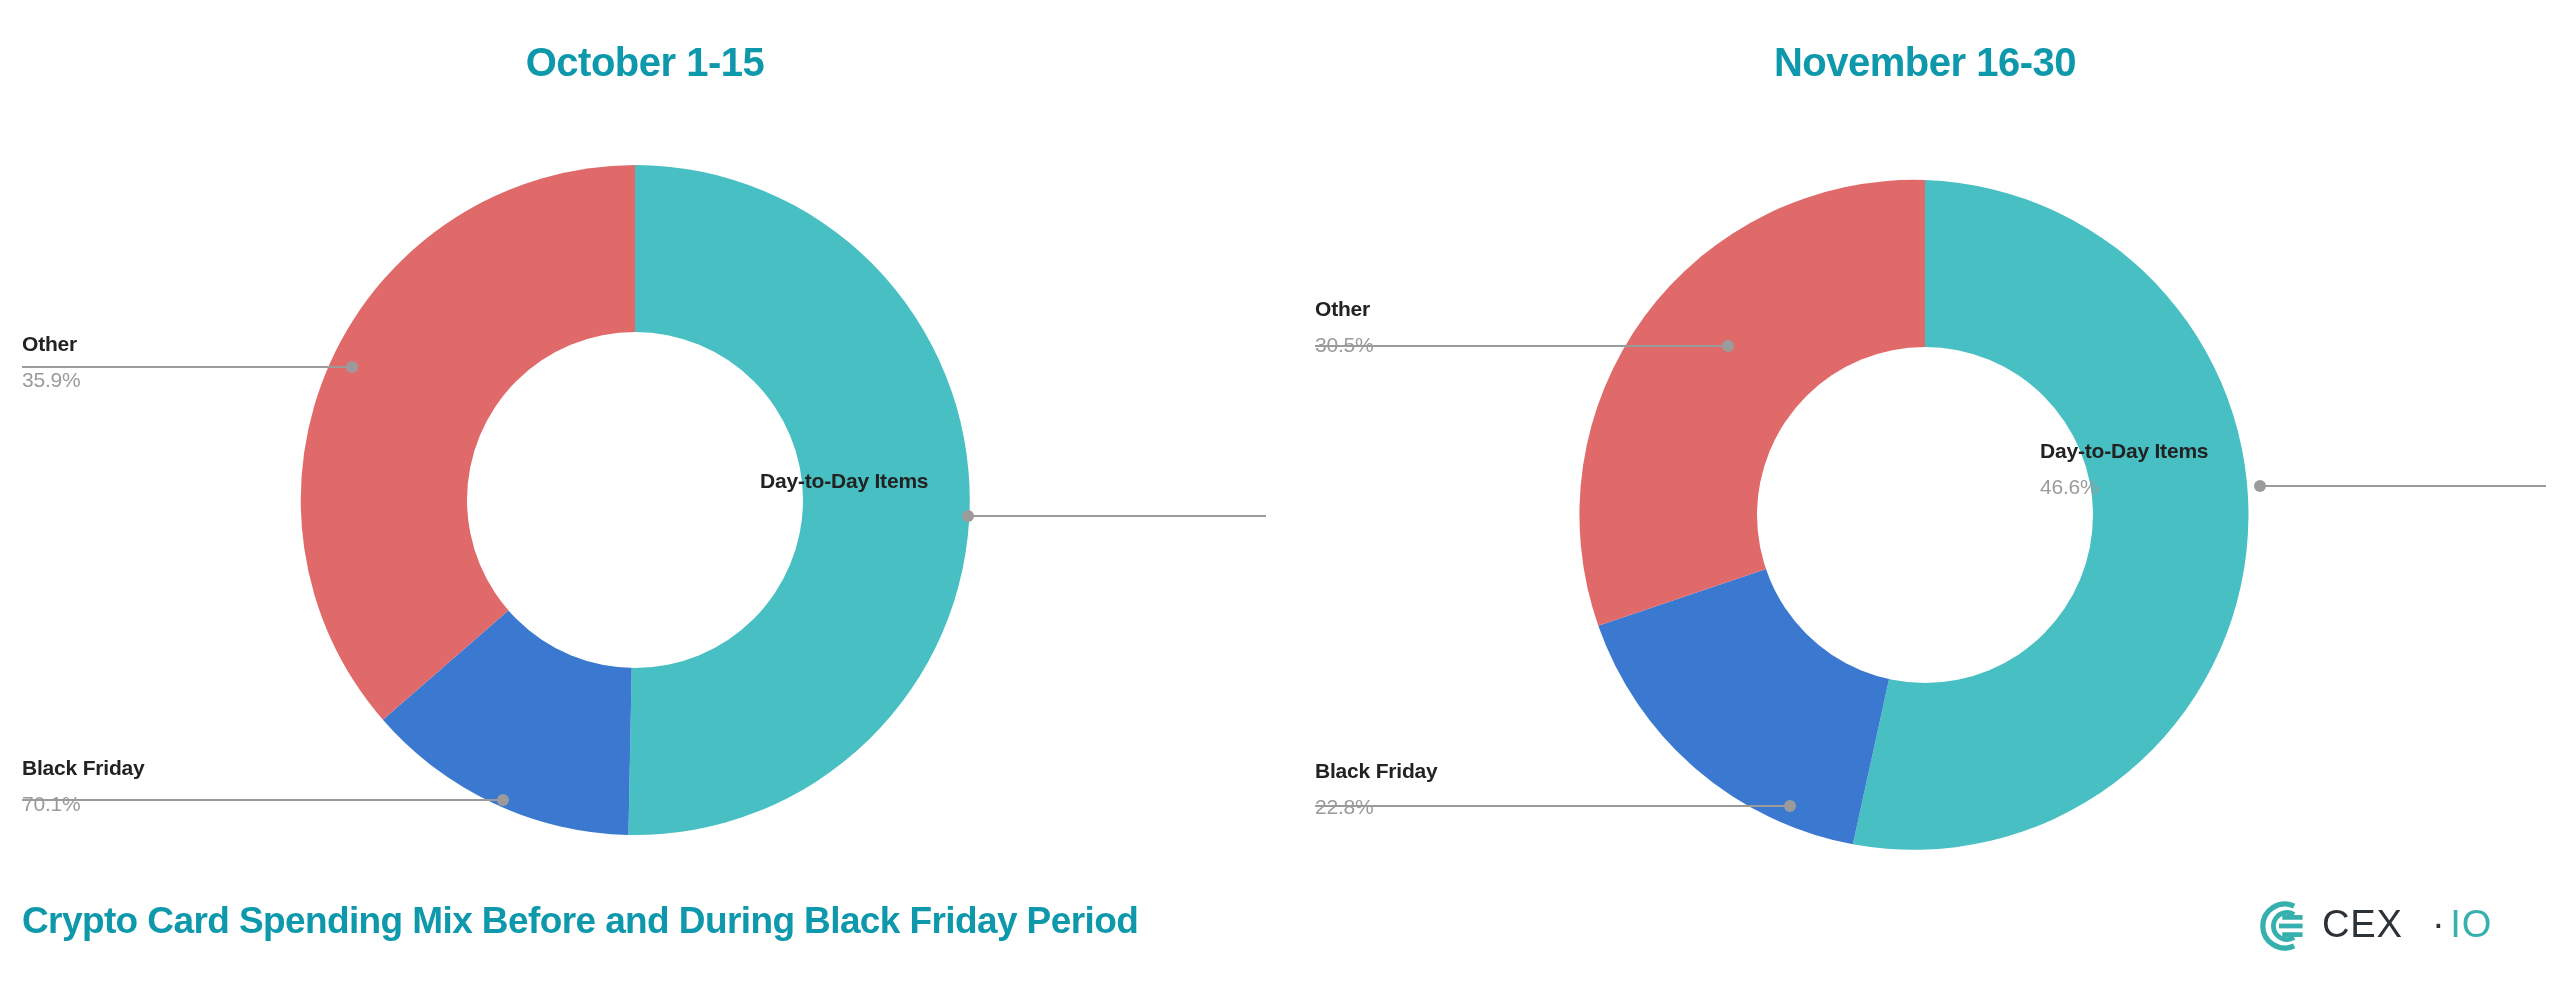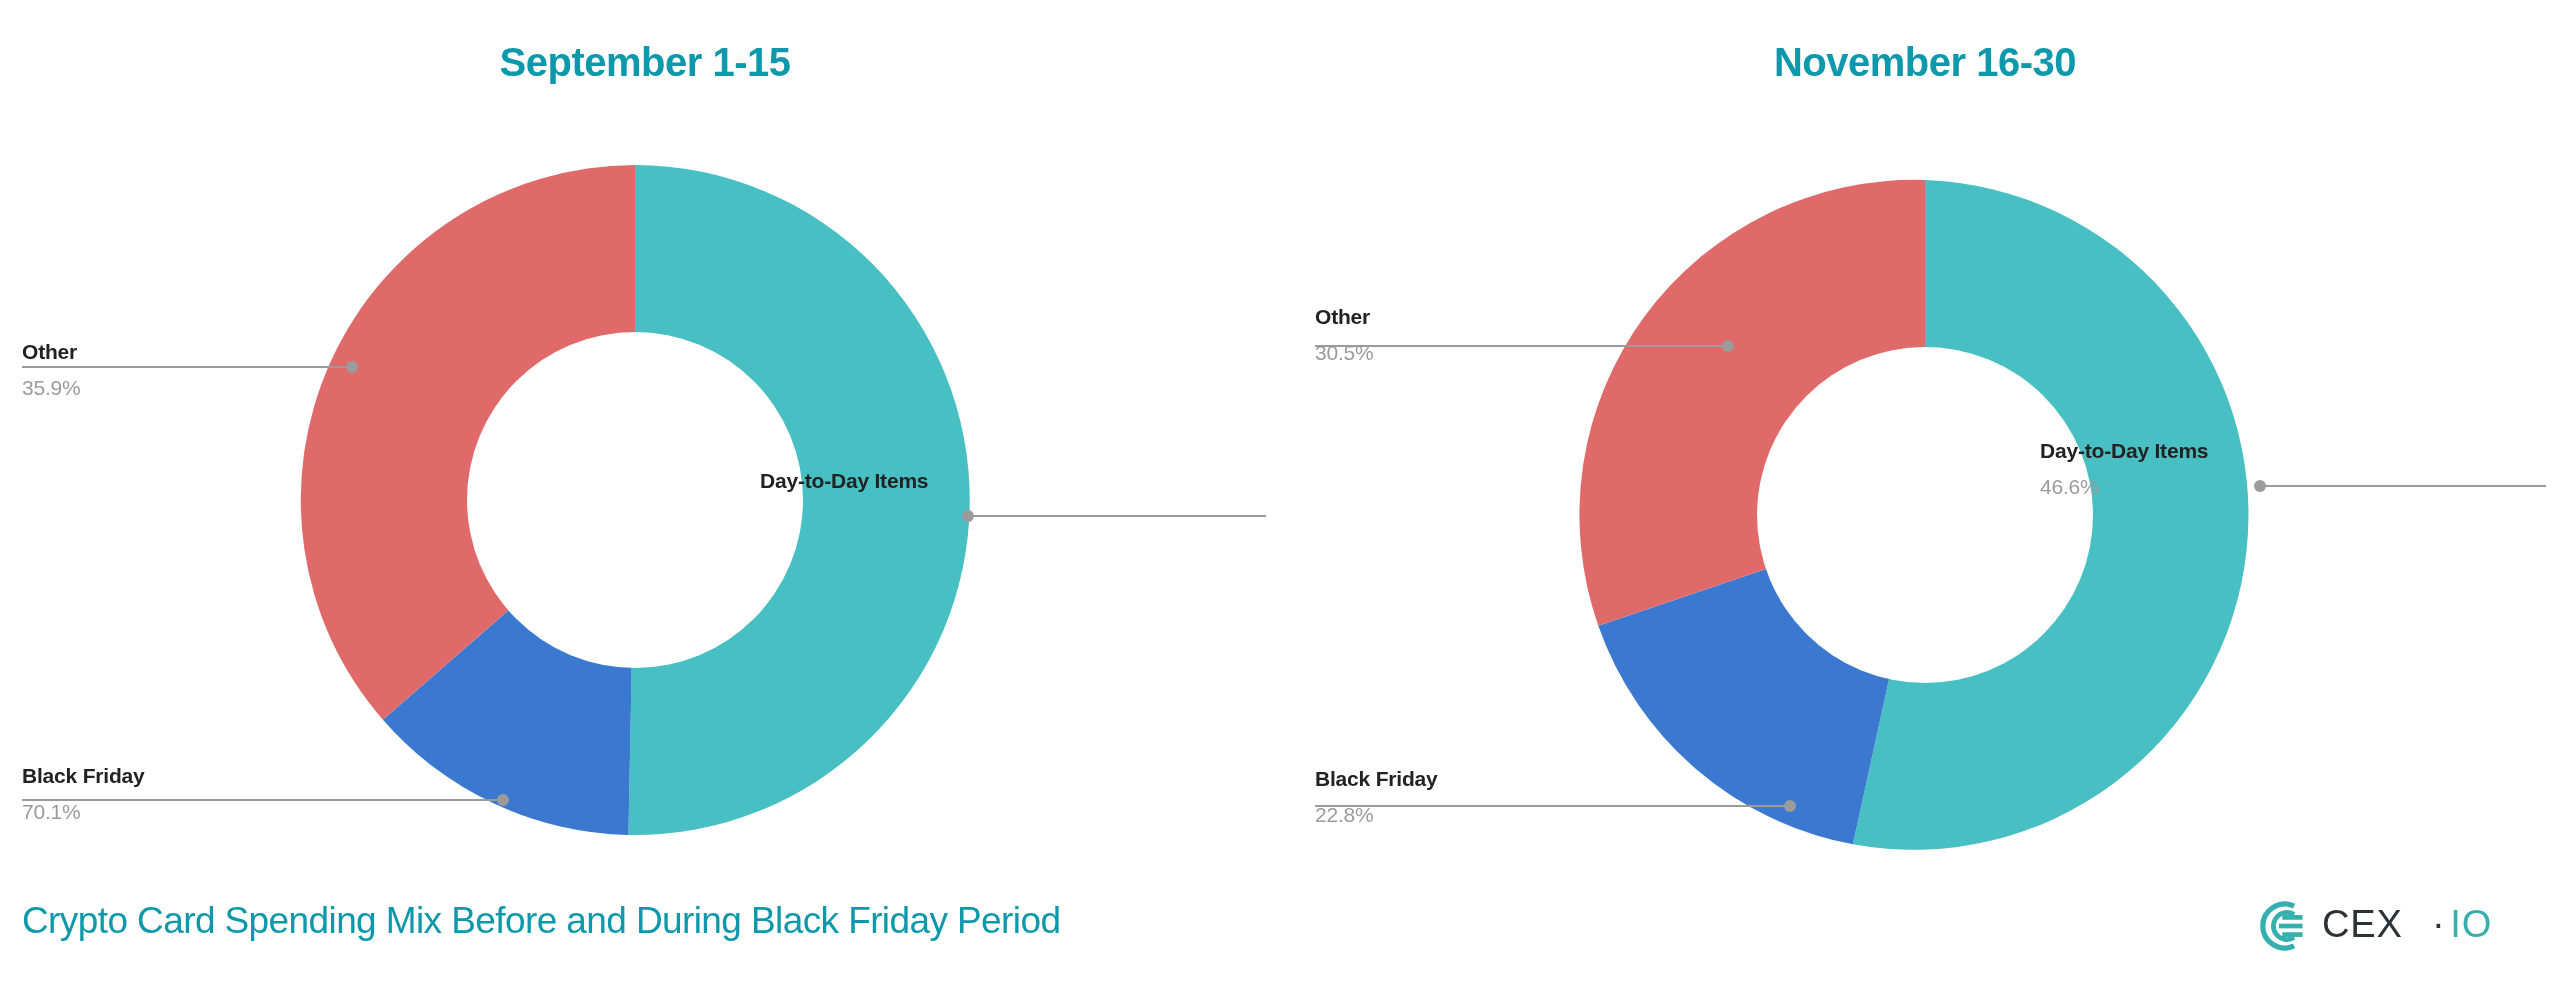--- a/index.html
+++ b/index.html
@@ -60,40 +60,40 @@
     padding-bottom: 7px;
   }
   .callout .pct {
     display: block;
     font-size: 21px;
     font-weight: 400;
     color: #9b9b9b;
     letter-spacing: -0.2px;
     padding-top: 8px;
   }
-  .callout.align-left  { text-align: left; margin-top: 8px; }
+  .callout.align-left  { text-align: left; }
   .callout.align-right { text-align: left; }
 
   
   #co-l-other      { left: 22px;  top: 333px; }
   #co-l-blackfri   { left: 22px;  top: 757px; }
   #co-l-daytoday   { left: 760px; top: 470px; width: 488px; }
 
   
   #co-r-other      { left: 1315px; top: 298px; }
   #co-r-blackfri   { left: 1315px; top: 760px; }
   #co-r-daytoday   { left: 2040px; top: 440px; width: 508px; }
 
   
   #caption {
     position: absolute;
     left: 22px;
     top: 900px;
     font-size: 37px;
-    font-weight: 400;
+    font-weight: 700;
     letter-spacing: -0.6px;
     color: #0E98AB;
     white-space: nowrap;
   }
 
   
   #logo {
     position: absolute;
     right: 18px;
     top: 895px;
@@ -104,21 +104,21 @@
     text-decoration: underline;
   }
   #logo .mark { width: 54px; height: 54px; display: block; }
   #logo .wordmark { height: 44px; display: block; }
 </style>
 </head>
 <body>
 
 <div class="stage">
 
-  <div class="panel-title" id="title-left">September 1-15</div>
+  <div class="panel-title" id="title-left">October 1-15</div>
 
   <div class="panel-title" id="title-right">November 16-30</div>
 
   <div class="donut-wrap" id="donut-left">
     <svg class="donut-svg" viewBox="0 0 1290 900" preserveAspectRatio="none">
 
       <g>
         <path d="M 635 500 L 635 165 A 335 335 0 1 1 628.42 834.94 Z" fill="#47BFC3"></path>
         <path d="M 635 500 L 628.42 834.94 A 335 335 0 0 1 382.90 719.76 Z" fill="#3B78D0"></path>
         <path d="M 635 500 L 382.90 719.76 A 335 335 0 0 1 635 165 Z" fill="#E0696A"></path>

